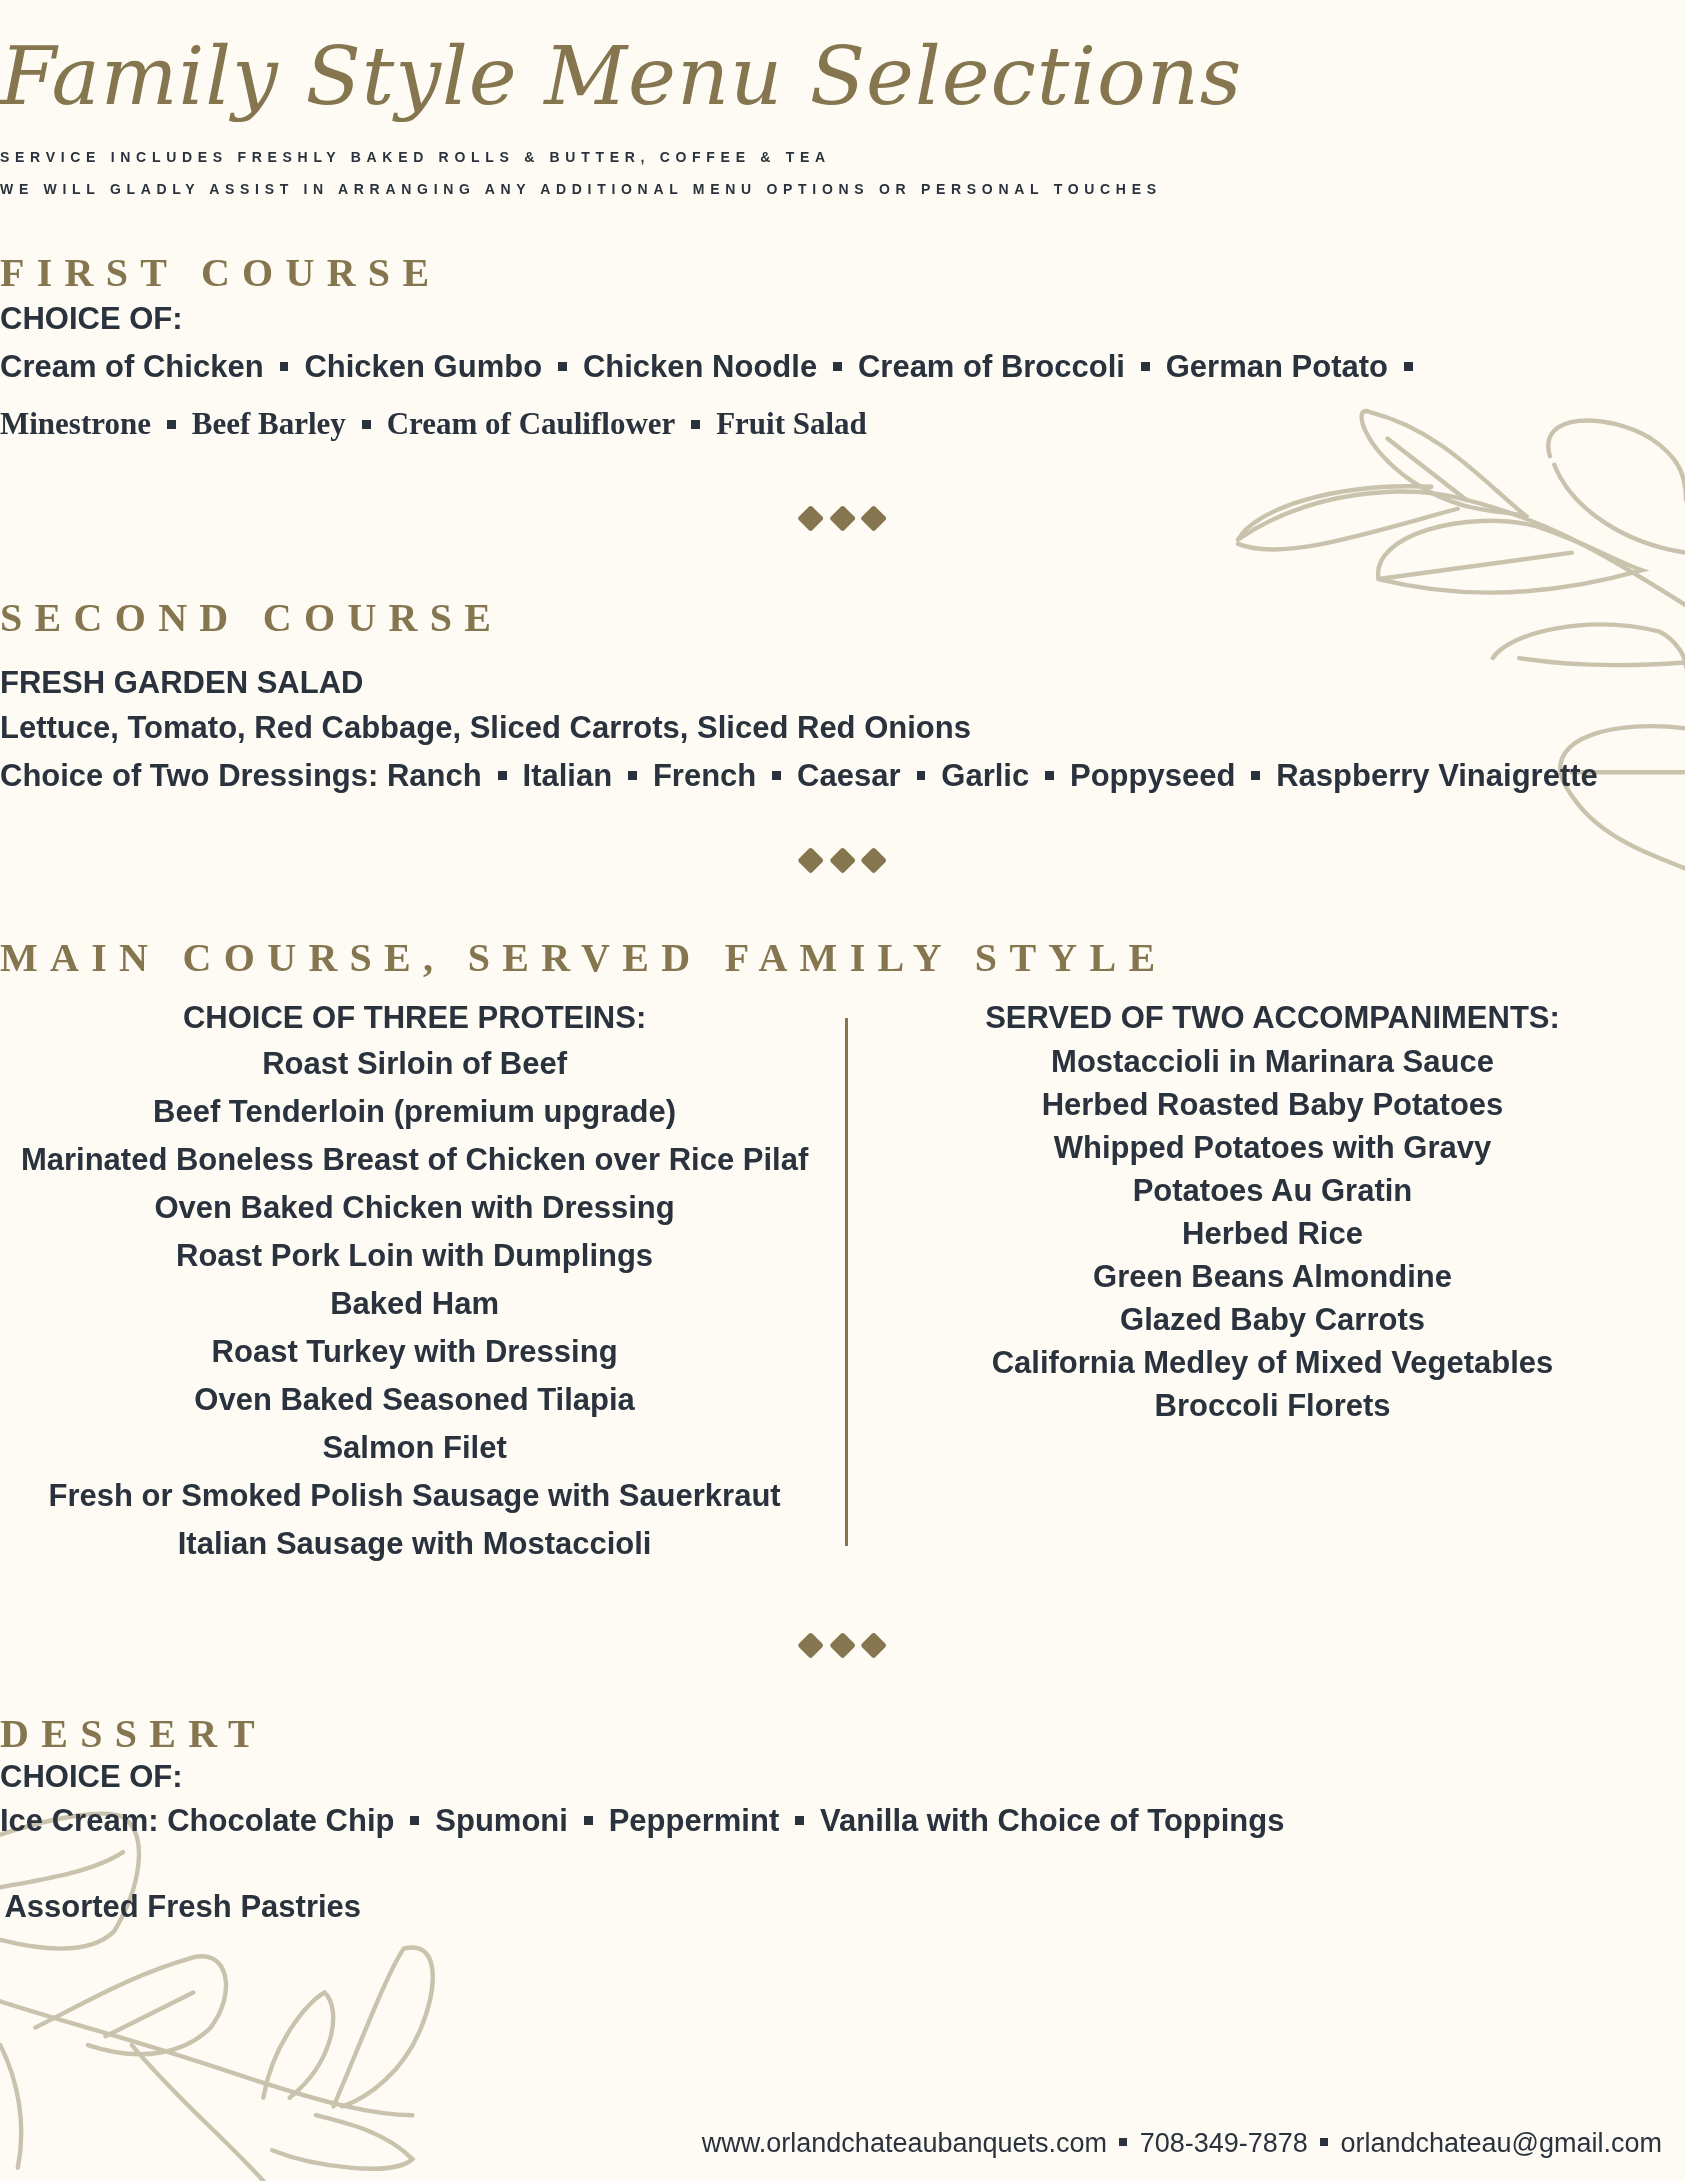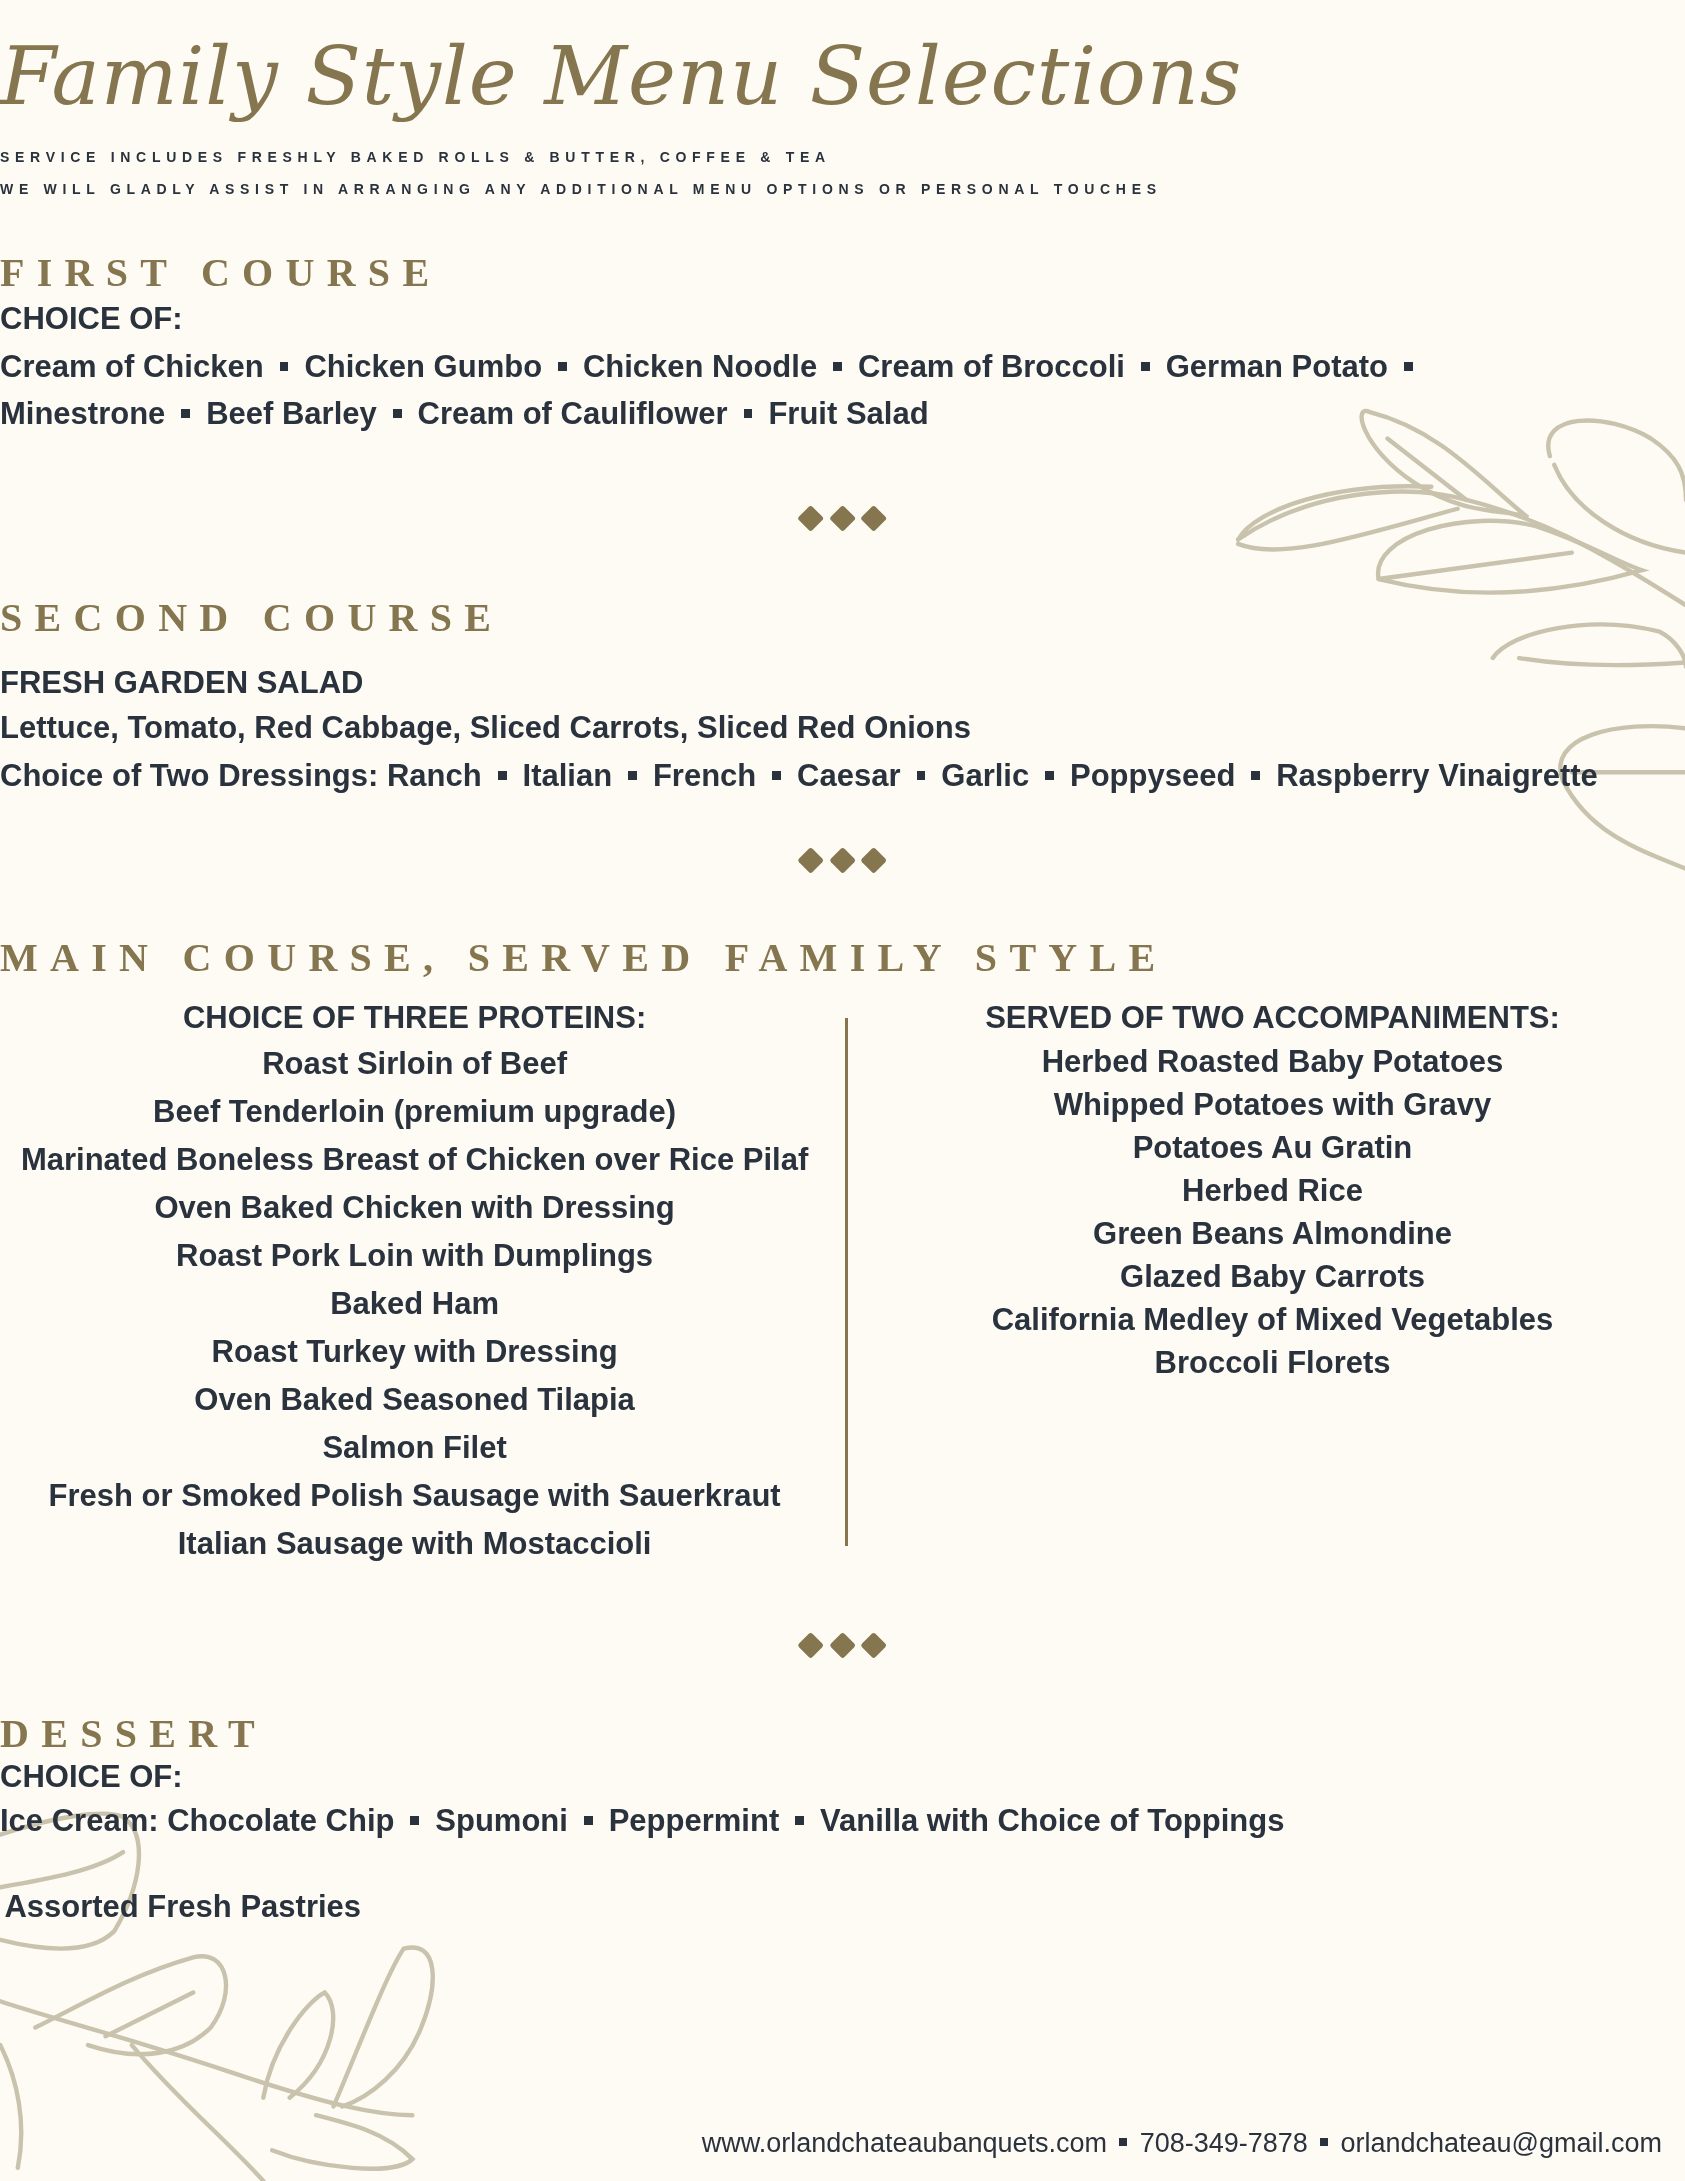--- a/index.html
+++ b/index.html
@@ -70,21 +70,21 @@
 
 <div class="center-line title">Family Style Menu Selections</div>
 <div class="center-line subhead" style="top:144px;">SERVICE INCLUDES FRESHLY BAKED ROLLS &amp; BUTTER, COFFEE &amp; TEA</div>
 <div class="center-line subhead" style="top:176px;">WE WILL GLADLY ASSIST IN ARRANGING ANY ADDITIONAL MENU OPTIONS OR PERSONAL TOUCHES</div>
 
 <div class="center-line course-heading" style="top:249px;">FIRST COURSE</div>
 <div class="center-line body-text" style="top:300px;">CHOICE OF:</div>
 <div class="center-line body-text" style="top:348px;">
   <span>Cream of Chicken</span><span class="sep"></span><span>Chicken Gumbo</span><span class="sep"></span><span>Chicken Noodle</span><span class="sep"></span><span>Cream of Broccoli</span><span class="sep"></span><span>German Potato</span><span class="sep"></span>
 </div>
-<div class="center-line body-text" style="top:395px;">
+<div class="center-line body-text" style="top:405px;font-family:Liberation Serif, serif;">
   <span>Minestrone</span><span class="sep"></span><span>Beef Barley</span><span class="sep"></span><span>Cream of Cauliflower</span><span class="sep"></span><span>Fruit Salad</span>
 </div>
 
 <div class="diamonds" style="top:509px;">
   <div class="diamond"></div>
   <div class="diamond"></div>
   <div class="diamond"></div>
 </div>
 
 <div class="center-line course-heading" style="top:594px;">SECOND COURSE</div>
@@ -115,20 +115,21 @@
   <div class="row">Oven Baked Seasoned Tilapia</div>
   <div class="row">Salmon Filet</div>
   <div class="row">Fresh or Smoked Polish Sausage with Sauerkraut</div>
   <div class="row">Italian Sausage with Mostaccioli</div>
 </div>
 
 <div class="divider"></div>
 
 <div class="col col-right" style="left:939px; width:667px; top:996px;">
   <div class="row" style="line-height:44px;">SERVED OF TWO ACCOMPANIMENTS:</div>
+  <div class="row">Mostaccioli in Marinara Sauce</div>
   <div class="row">Herbed Roasted Baby Potatoes</div>
   <div class="row">Whipped Potatoes with Gravy</div>
   <div class="row">Potatoes Au Gratin</div>
   <div class="row">Herbed Rice</div>
   <div class="row">Green Beans Almondine</div>
   <div class="row">Glazed Baby Carrots</div>
   <div class="row">California Medley of Mixed Vegetables</div>
   <div class="row">Broccoli Florets</div>
 </div>
 

